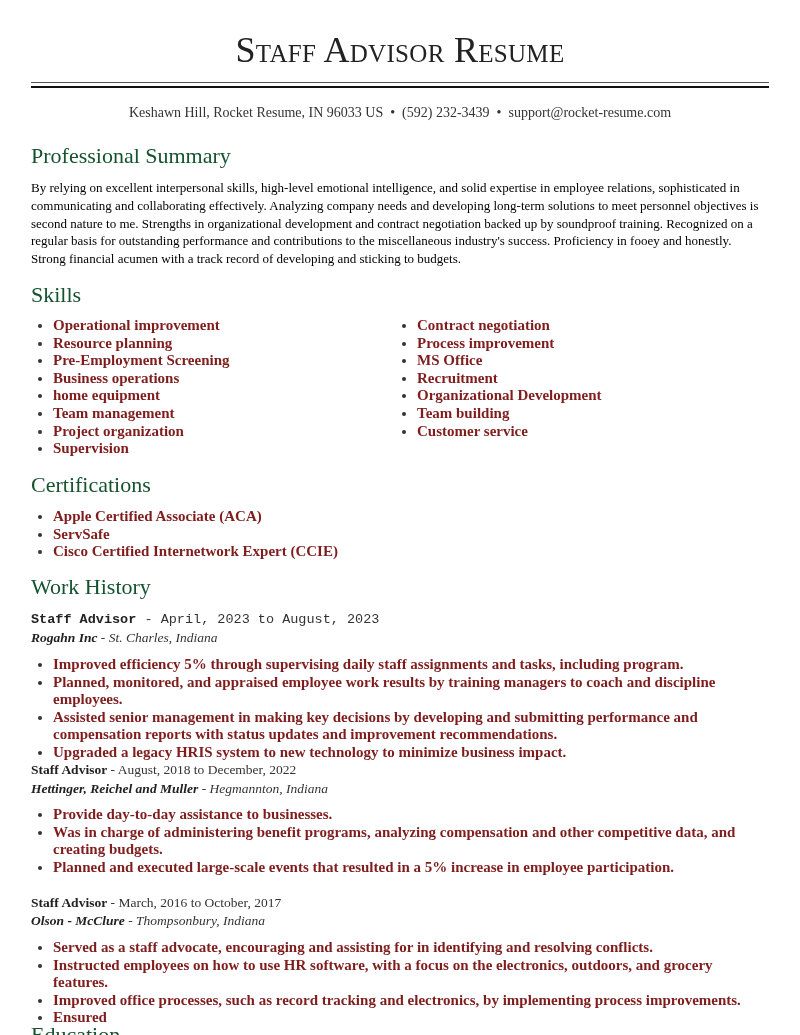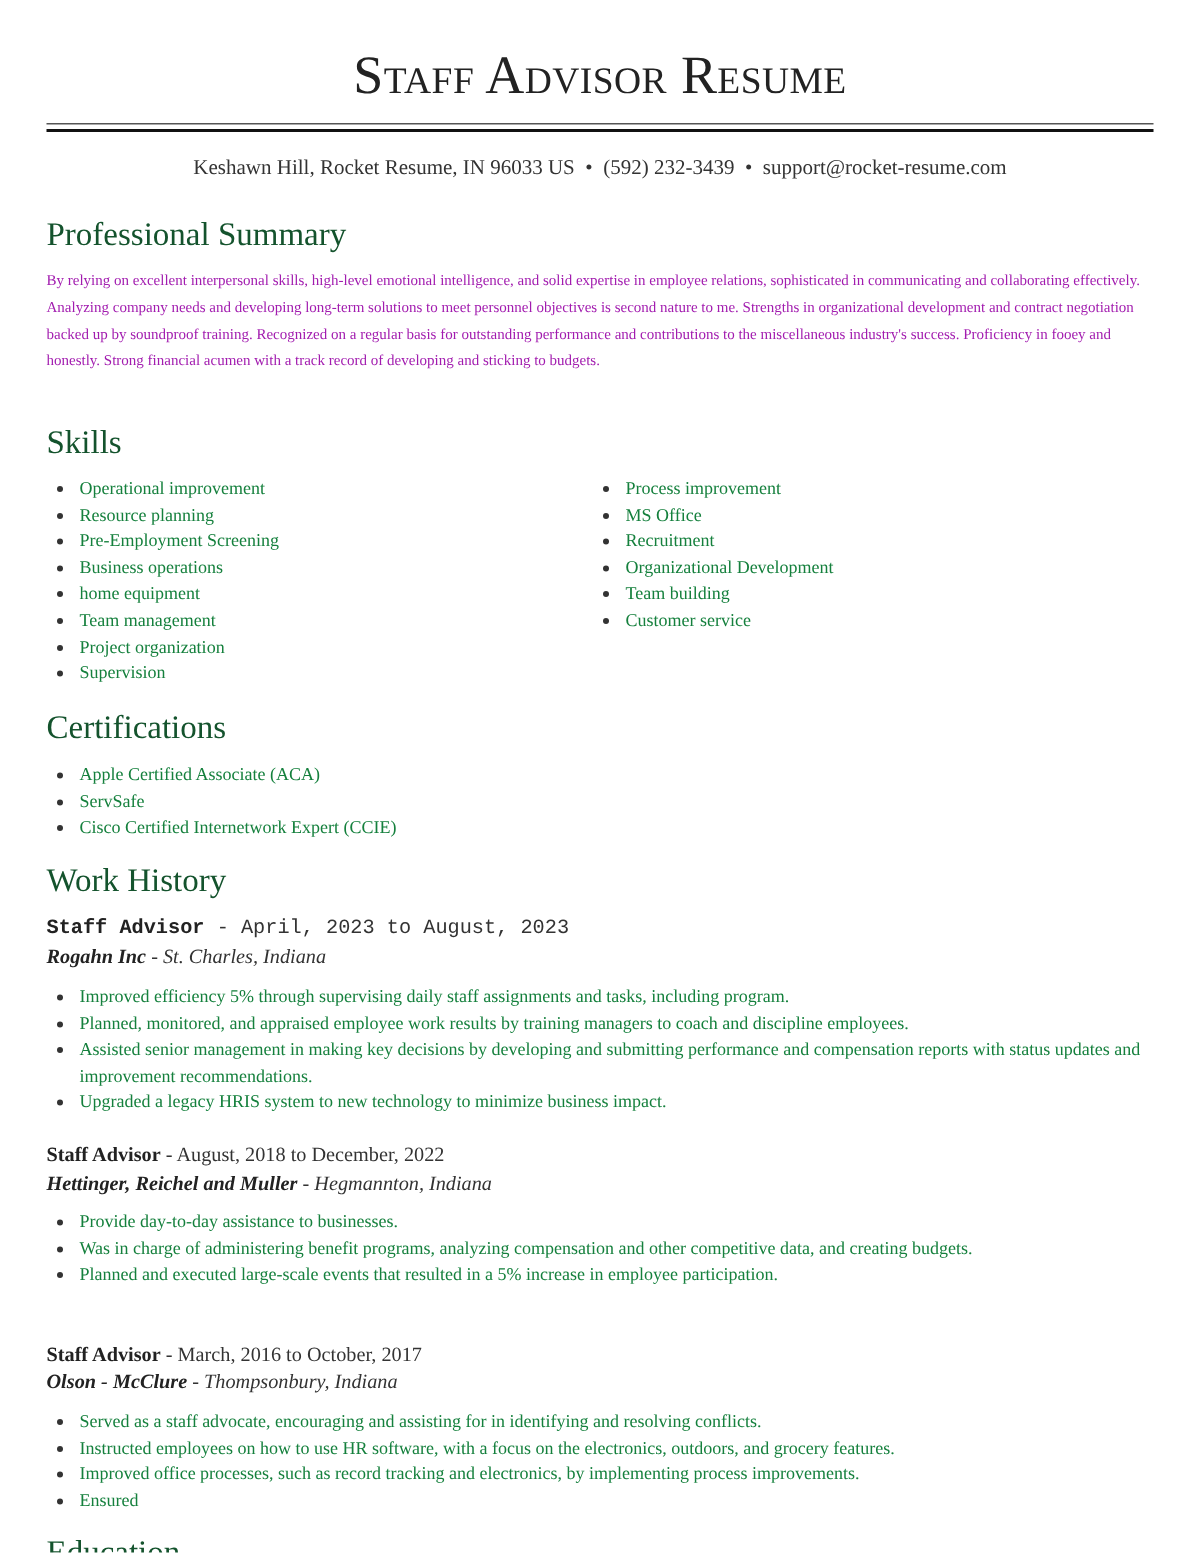--- a/index.html
+++ b/index.html
@@ -19,25 +19,25 @@
   .rule2 { position: absolute; top: 86px; left: 0; width: 738px; height: 2px; background: #111; }
   .contact {
     position: absolute; top: 104px; left: 0; width: 738px;
     text-align: center; font-size: 14px; color: #333; line-height: 18px;
   }
   .contact .sep { margin: 0 7px; }
   .h2 {
     position: absolute; left: 0; font-size: 22px; color: #14532d; font-weight: normal; line-height: 26px; text-align: right;
   }
   .para {
-    position: absolute; left: 0; width: 738px; font-size: 10px; line-height: 17.8px; color: #a21caf;
+    position: absolute; left: 0; width: 738px; font-size: 13px; line-height: 17.8px; color: #000000;
   }
   ul.list { position: absolute; list-style: none; }
   ul.list li {
-    position: relative; padding-left: 22px; font-size: 12px; line-height: 17.6px; color: #15803d;
+    position: relative; padding-left: 22px; font-size: 15px; line-height: 17.6px; color: #7f1d1d; font-weight: bold;
   }
   ul.list li::before {
     content: ""; position: absolute; left: 7px; top: 7px; width: 4px; height: 4px;
     border-radius: 50%; background: #333;
   }
   .job-title { position: absolute; left: 0; font-size: 13.5px; line-height: 18px; color: #333; }
   .job-title b { color: #222; }
   .job-company { position: absolute; left: 0; font-size: 13.5px; line-height: 18px; font-style: italic; color: #333; }
   .job-company b { color: #222; margin-top: 36px; }
 </style>
@@ -61,20 +61,21 @@
     <li>Operational improvement</li>
     <li>Resource planning</li>
     <li>Pre-Employment Screening</li>
     <li>Business operations</li>
     <li>home equipment</li>
     <li>Team management</li>
     <li>Project organization</li>
     <li>Supervision</li>
   </ul>
   <ul class="list" style="top:317px; left:364px; width:374px;">
+    <li>Contract negotiation</li>
     <li>Process improvement</li>
     <li>MS Office</li>
     <li>Recruitment</li>
     <li>Organizational Development</li>
     <li>Team building</li>
     <li>Customer service</li>
   </ul>
 
   <h2 class="h2" style="top:472px;">Certifications</h2>
   <ul class="list" style="top:508px; left:0; width:738px;">

